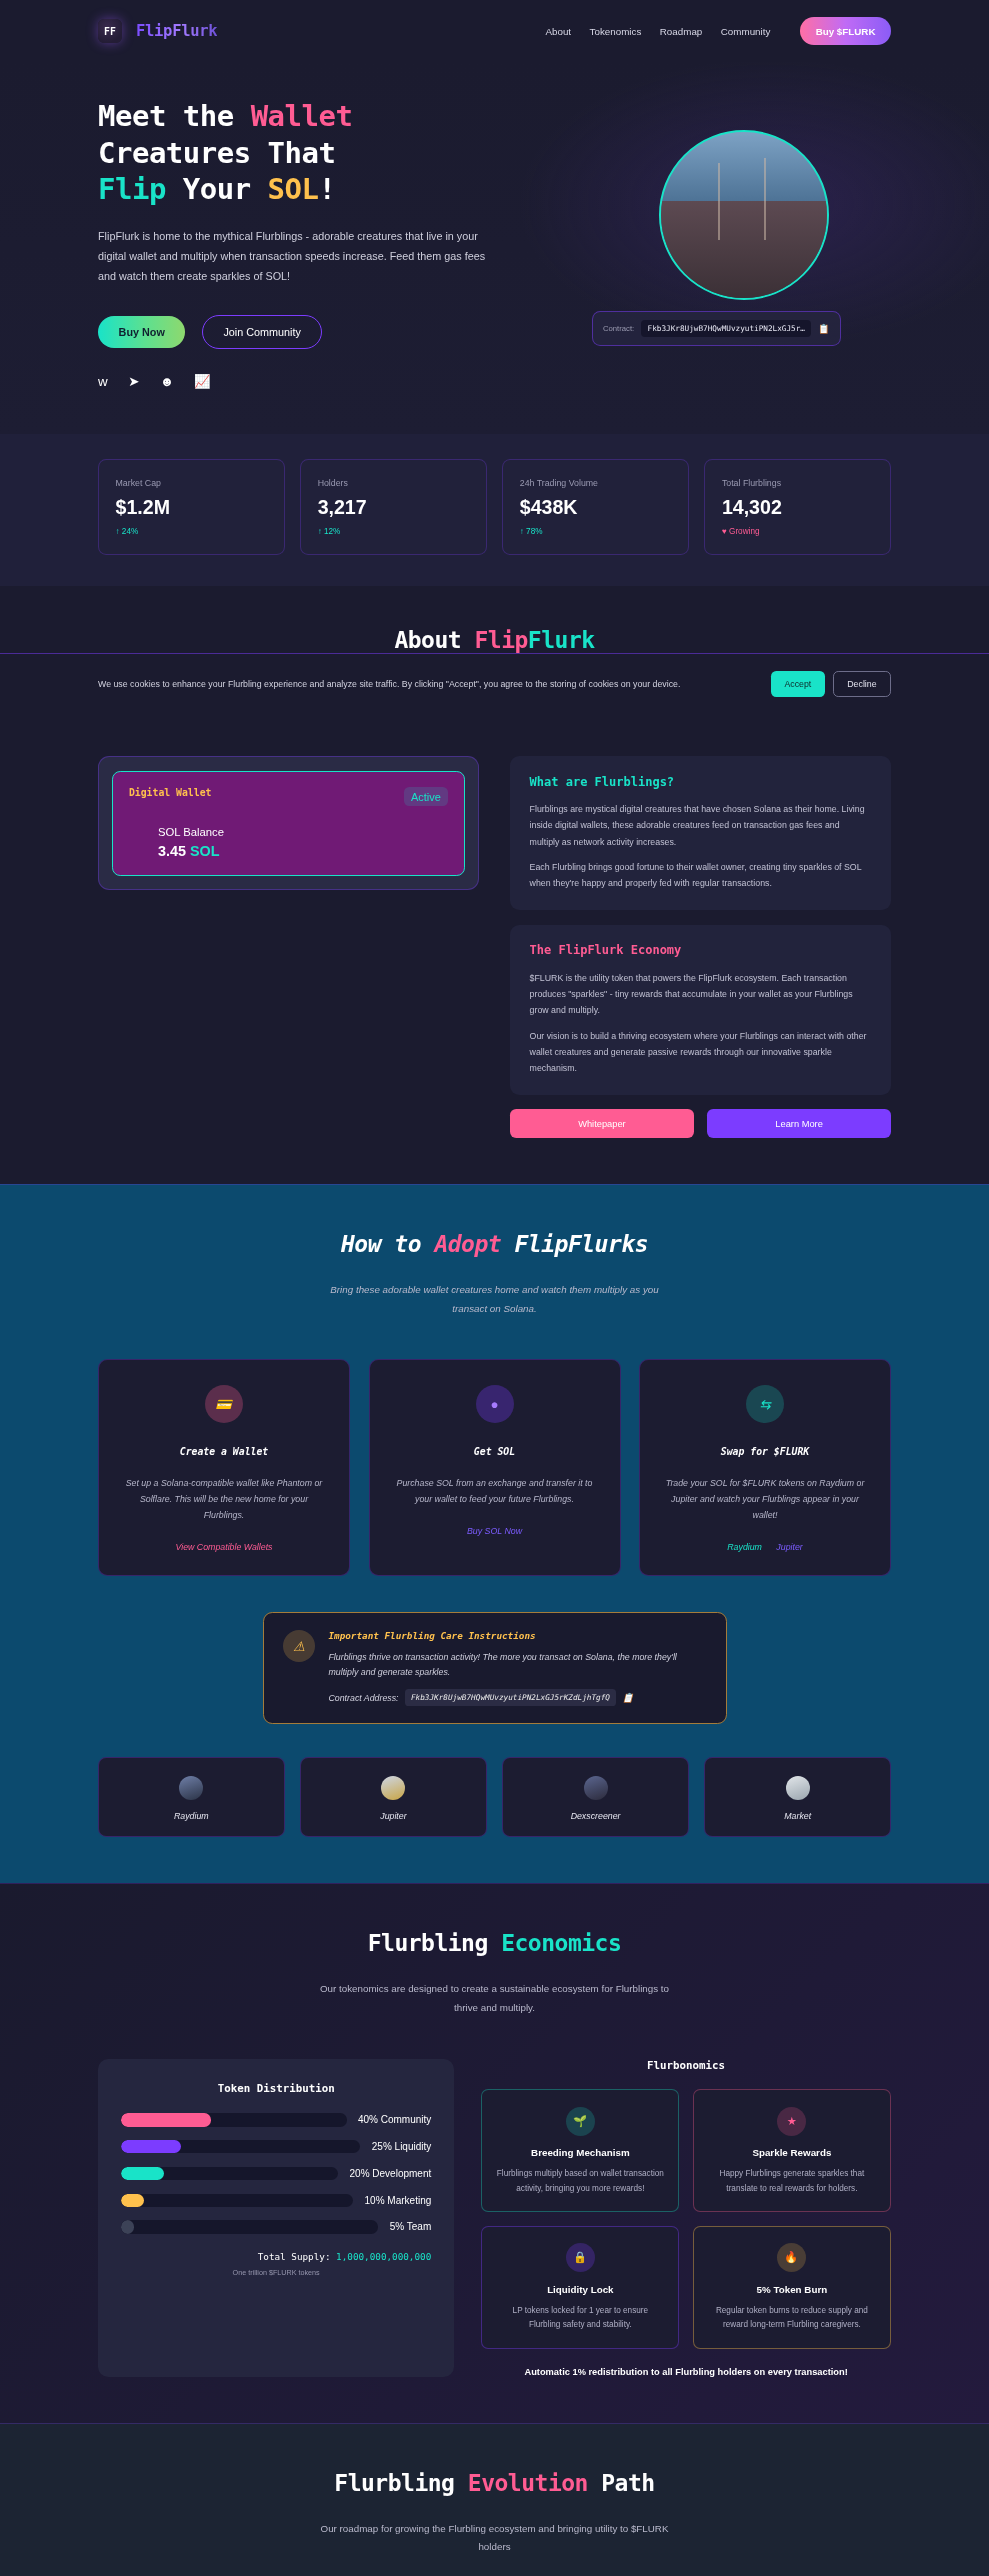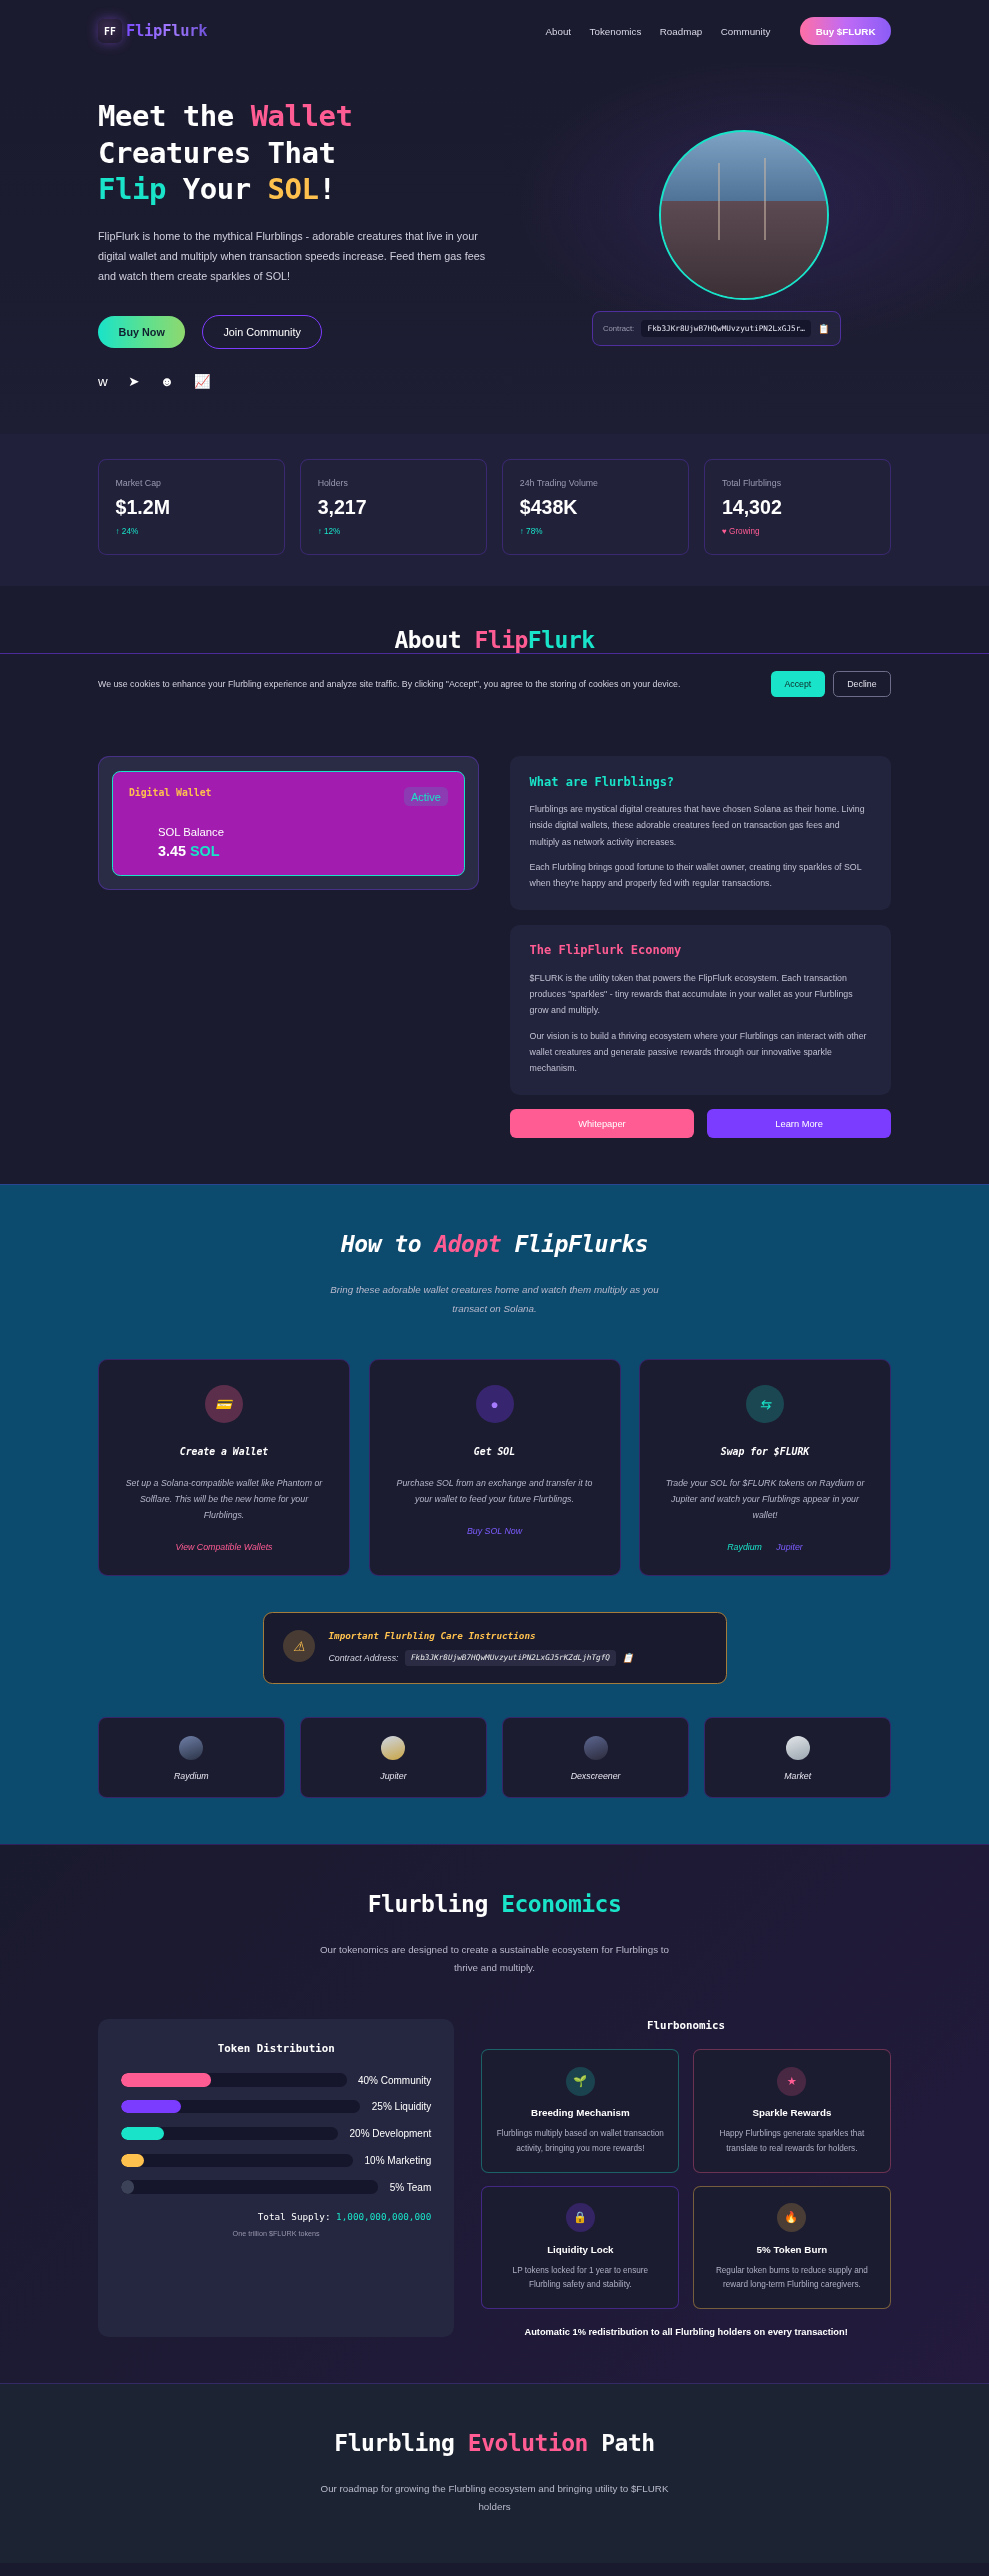--- a/index.html
+++ b/index.html
@@ -10,21 +10,21 @@
     font-family:"Liberation Sans", sans-serif;
     overflow-x:hidden;
   }
 
   
   header.nav {
     height:62px; display:flex; align-items:center; justify-content:space-between;
     padding:0 98px; position:relative; z-index:50;
     background:#1b1b2f;
   }
-  .brand { display:flex; align-items:center; gap:4px; }
+  .brand { display:flex; align-items:center; gap:14px; }
   .brand-badge {
     width:24px; height:24px; border-radius:6.2px;
     background:radial-gradient(circle at 40% 35%, #3a2a4e 0%, #241d36 70%);
     display:flex; align-items:center; justify-content:center;
     font-family:"DejaVu Sans Mono", monospace; font-weight:bold;
     font-size:9.8px; color:#fff; box-shadow:0 0 11.3px rgba(160,90,255,.45);
   }
   .brand-name {
     font-family:"DejaVu Sans Mono", monospace; font-weight:bold; font-size:15.5px;
     background:linear-gradient(90deg,#7b4dff 0%,#a37bff 55%,#6f52d8 100%);
@@ -139,21 +139,21 @@
   }
 
   
   .about { background:#1b1b2f; padding-top:0; }
   .about-grid { display:grid; grid-template-columns:1fr 1fr; gap:31px; margin-top:10.3px; }
   .wallet-frame {
     background:#2a2b45; border:0.5px solid rgba(124,60,255,.35);
     border-radius:11.3px; padding:13.4px; position:relative;
   }
   .wallet-inner {
-    background:#a21caf; border:1px solid #19e3c8; border-radius:8.2px; padding:15.5px;
+    background:#701a75; border:1px solid #19e3c8; border-radius:8.2px; padding:15.5px;
   }
   .wallet-top { display:flex; justify-content:space-between; align-items:flex-start; }
   .wallet-title { font-family:"DejaVu Sans Mono",monospace; color:#ffc14d; font-size:9.8px; font-weight:bold; }
   .badge-active {
     background:rgba(25,227,200,.16); color:#19e3c8; border-radius:5.2px;
     padding:3.6px 7.2px; font-size:11px;
   }
   .sol-lbl { color:#fff; font-size:11.3px; margin-top:19.6px; padding-left:29px; }
   .sol-val { font-size:14.4px; font-weight:bold; color:#fff; margin-top:5.2px; padding-left:29px; }
   .sol-val em { font-style:normal; color:#19e3c8; }
@@ -410,20 +410,21 @@
         <span class="lk-teal">Raydium</span>
         <span class="lk-violet">Jupiter</span>
       </div>
     </div>
   </div>
 
   <div class="care">
     <div class="warn">⚠</div>
     <div style="flex:1">
       <h4>Important Flurbling Care Instructions</h4>
+      <p>Flurblings thrive on transaction activity! The more you transact on Solana, the more they'll multiply and generate sparkles.</p>
       <div class="addr-row">
         <span class="addr-lbl">Contract Address:</span>
         <span class="addr-val">Fkb3JKr8UjwB7HQwMUvzyutiPN2LxGJ5rKZdLjhTgfQ</span>
         <span class="copy-ico">📋</span>
       </div>
     </div>
   </div>
 
   <div class="exchanges">
     <div class="ex-card">

